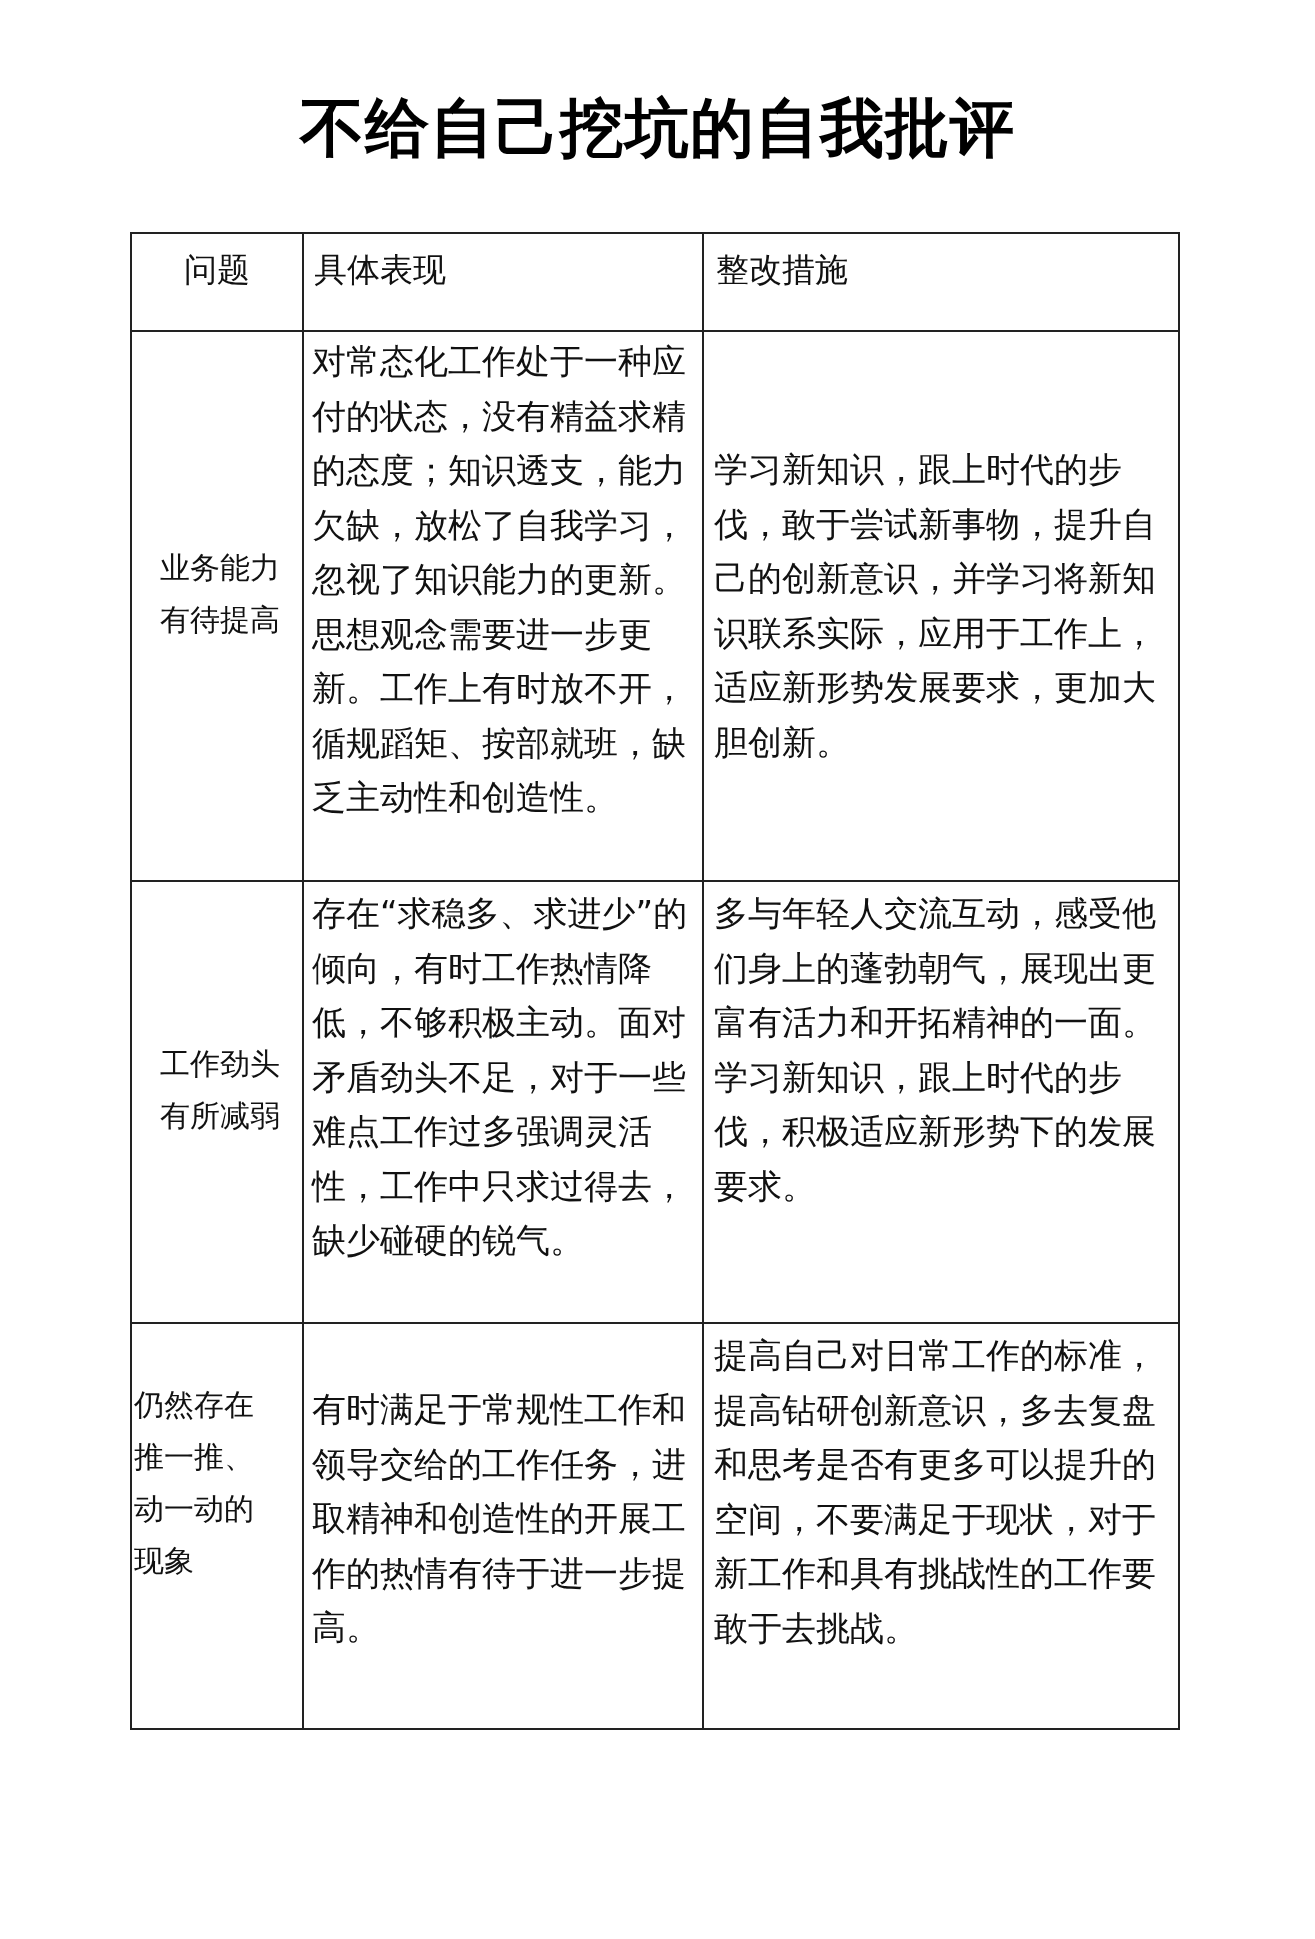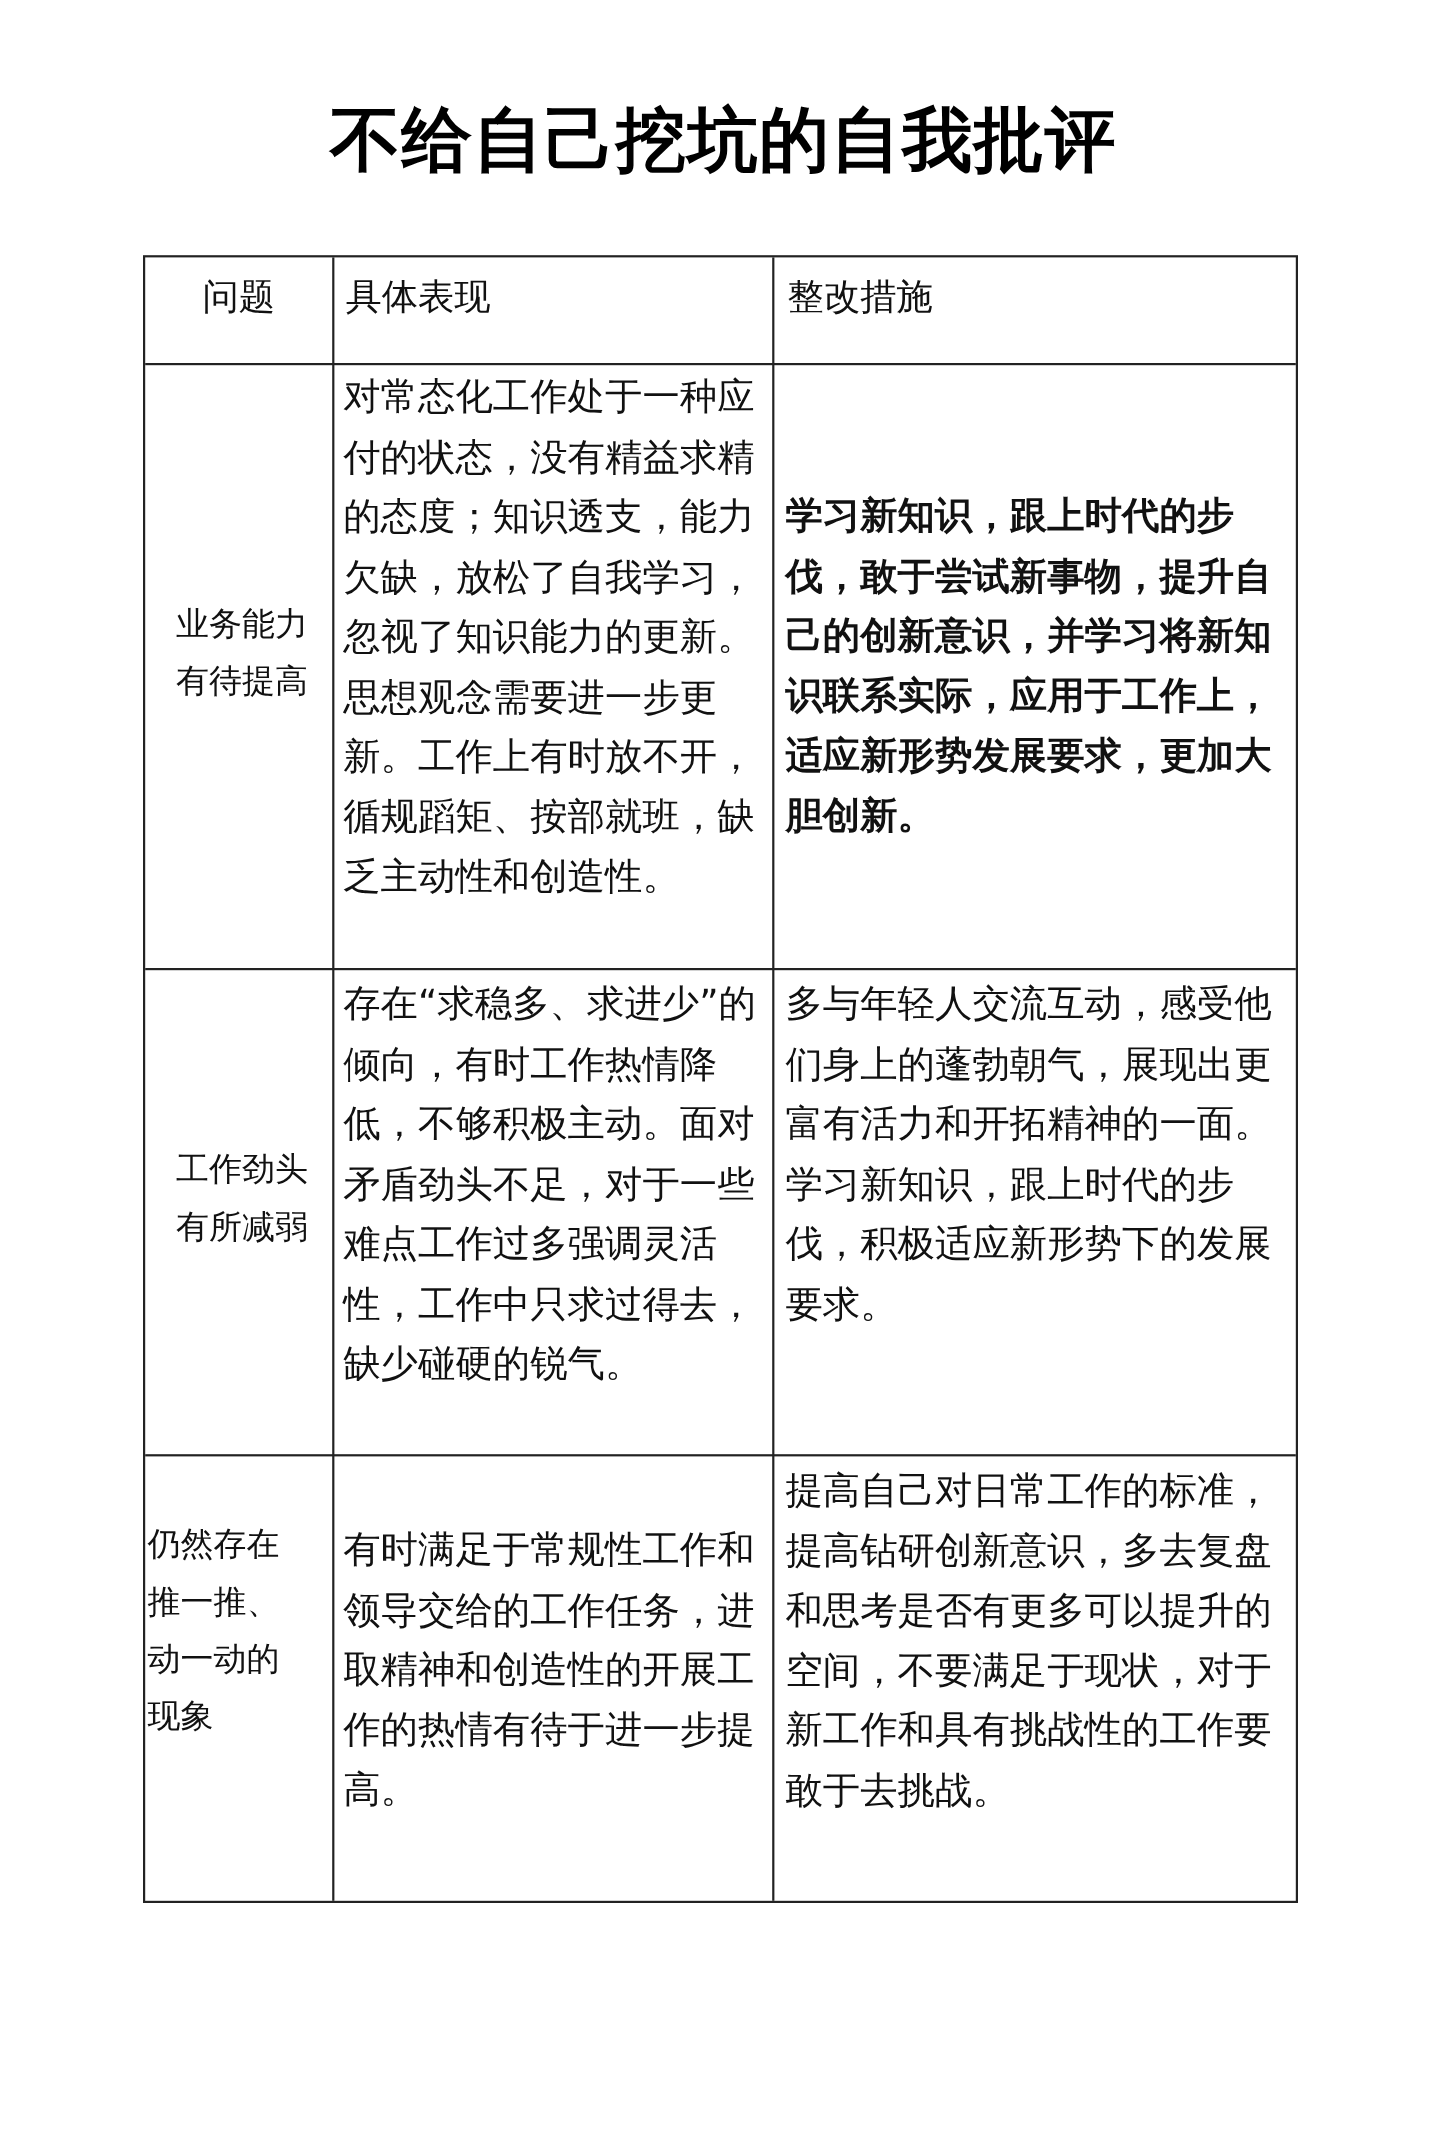--- a/index.html
+++ b/index.html
@@ -82,21 +82,21 @@
   <div class="vline" style="left:170px;"></div>
   <div class="vline" style="left:570px;"></div>
 
   <div class="cell header-cell" style="left:0; top:16px; width:170px; text-align:center; padding-left:0;">问题</div>
   <div class="cell header-cell" style="left:584px; top:16px; width:450px;">整改措施</div>
   <div class="cell header-cell" style="left:182px; top:16px; width:380px;">具体表现</div>
 
   <div class="cell problem-cell" style="left:6px; top:308px; width:164px;">业务能力
 有待提高</div>
   <div class="cell" style="left:180px; top:100px; width:386px;">对常态化工作处于一种应付的状态，没有精益求精的态度；知识透支，能力欠缺，放松了自我学习，忽视了知识能力的更新。思想观念需要进一步更新。工作上有时放不开，循规蹈矩、按部就班，缺乏主动性和创造性。</div>
-  <div class="cell" style="left:582px; top:208px; width:460px;font-weight:bold;">学习新知识，跟上时代的步伐，敢于尝试新事物，提升自己的创新意识，并学习将新知识联系实际，应用于工作上，适应新形势发展要求，更加大胆创新。</div>
+  <div class="cell" style="left:582px; top:208px; width:460px;">学习新知识，跟上时代的步伐，敢于尝试新事物，提升自己的创新意识，并学习将新知识联系实际，应用于工作上，适应新形势发展要求，更加大胆创新。</div>
 
   <div class="cell problem-cell" style="left:6px; top:804px; width:164px;">工作劲头
 有所减弱</div>
   <div class="cell" style="left:180px; top:652px; width:386px;">存在“求稳多、求进少”的倾向，有时工作热情降低，不够积极主动。面对矛盾劲头不足，对于一些难点工作过多强调灵活性，工作中只求过得去，缺少碰硬的锐气。</div>
   <div class="cell" style="left:582px; top:652px; width:460px;">多与年轻人交流互动，感受他们身上的蓬勃朝气，展现出更富有活力和开拓精神的一面。学习新知识，跟上时代的步伐，积极适应新形势下的发展要求。</div>
 
   <div class="cell problem-cell" style="left:0px; top:1145px; width:164px; text-align:left; padding-left:2px;">仍然存在
 推一推、
 动一动的
 现象</div>

